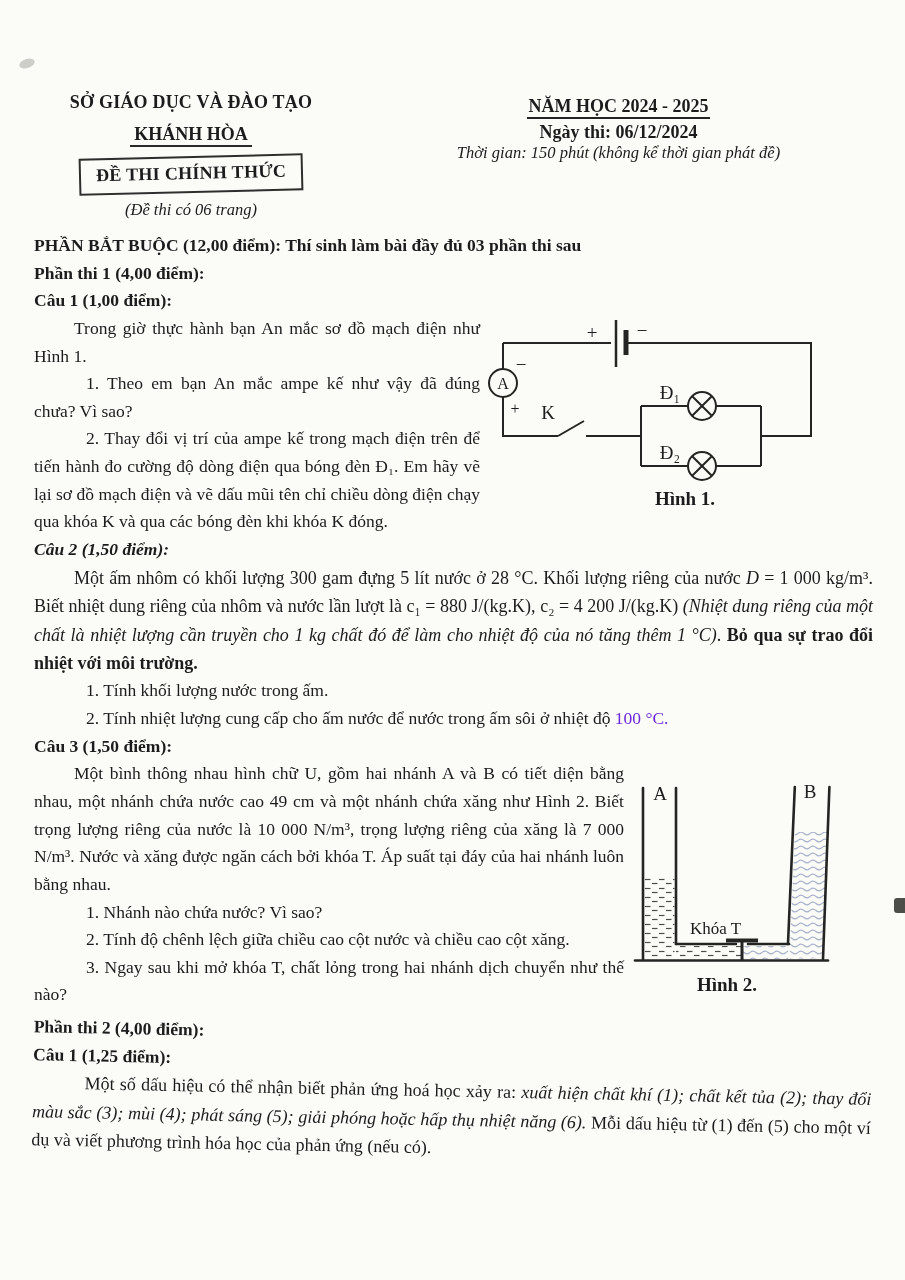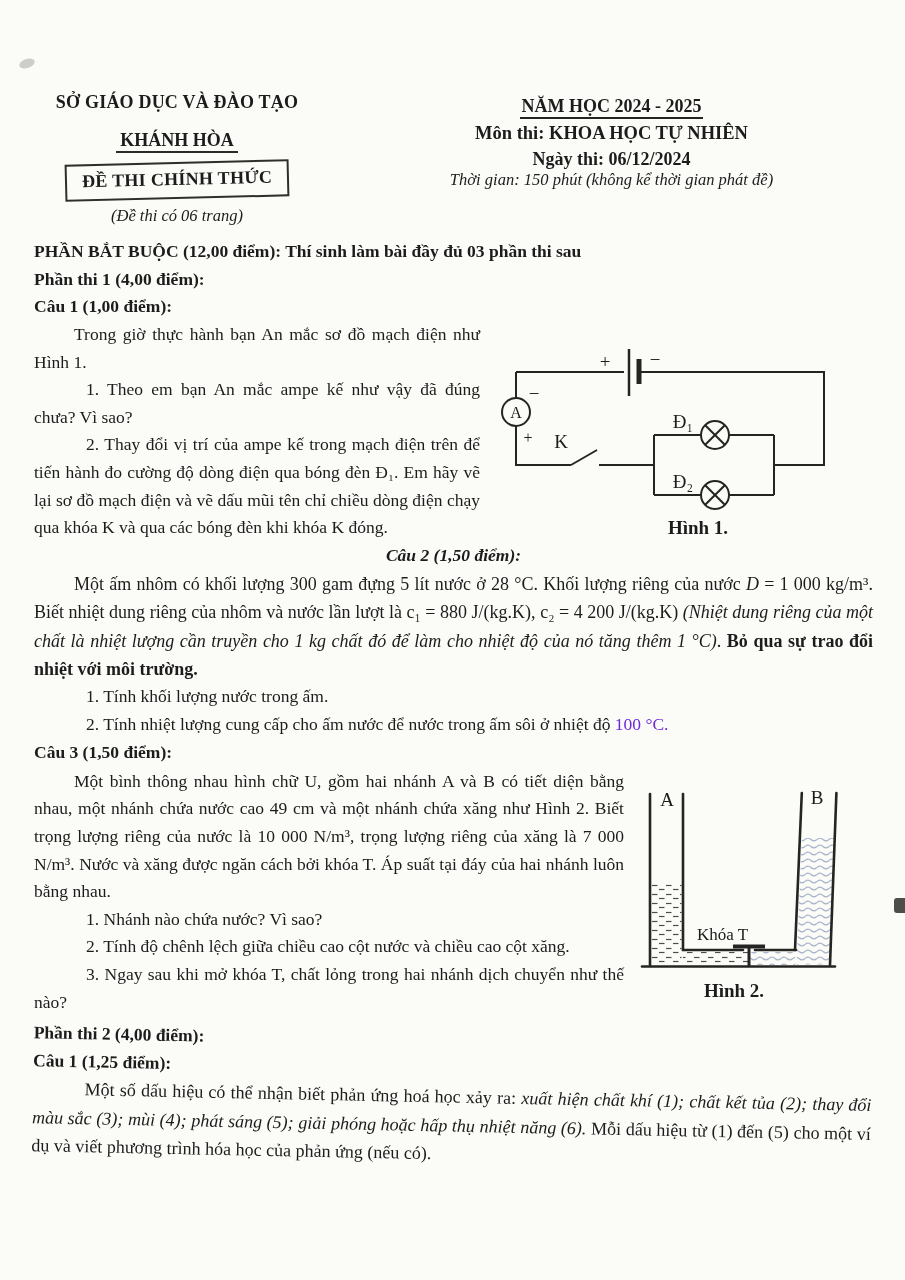--- a/index.html
+++ b/index.html
@@ -6,51 +6,51 @@
   .page{
     position:relative;width:905px;height:1280px;margin:0 auto;
     background:#fbfbf8;overflow:hidden;
     font-family:"Liberation Serif","DejaVu Serif",serif;
     color:#1c1c1c;
   }
   .smudge{position:absolute;left:19px;top:59px;width:16px;height:9px;background:#96968e;opacity:.45;border-radius:50%;transform:rotate(-18deg);}
   .edge-tick{position:absolute;right:0;top:898px;width:11px;height:15px;background:#2e2e2c;border-radius:3px 0 0 3px;opacity:.85;}
 
   
-  .header{display:flex;padding:92px 30px 0 16px;}
+  .header{display:flex;padding:92px 30px 0 30px;}
   .h-left{width:322px;text-align:center;flex:none;}
   .h-line1{font-weight:bold;font-size:18px;letter-spacing:.2px;}
-  .h-line2{font-weight:bold;font-size:18px;margin-top:17px;}
+  .h-line2{font-weight:bold;font-size:18px;margin-top:11px;}
   .h-line2 .u2{border-bottom:2px solid #2a2a28;padding:0 4px 1px;}
   .officio-box{display:inline-block;border:2px solid #2e2e2c;padding:5px 15px 7px;margin-top:11px;font-weight:bold;font-size:18px;letter-spacing:.3px;transform:rotate(-1.4deg);}
   .h-note{font-style:italic;font-size:16.5px;margin-top:7px;}
   .h-right{flex:1;text-align:center;padding-left:10px;}
   .r1{font-weight:bold;font-size:17.5px;}
   .r2{font-weight:bold;font-size:18px;margin-top:4px;}
   .r2 .u{border-bottom:2px solid #242422;padding:0 2px 1px;}
   .r3{font-weight:bold;font-size:18.5px;margin-top:6px;}
   .r4{font-weight:bold;font-size:18px;margin-top:5px;}
   .r5{font-style:italic;font-size:16.5px;}
 
   
   .content{padding:12px 32px 0 34px;font-size:17.5px;line-height:1.58;}
   .content p{margin:0;}
   .bold{font-weight:bold;font-size:17.5px;}
   .req{margin-top:9px;}
   .mt2{margin-top:2px;}
-  .mt4{margin-top:4px;text-align:center;}
+  .mt4{margin-top:4px;}
   .mt6{margin-top:6px;}
   .just{text-align:justify;}
   .ind40{text-indent:40px;}
   .ind52{text-indent:52px;}
   .it{font-style:italic;}
   .bd{font-weight:bold;}
   .bold-ital{font-weight:bold;font-style:italic;font-size:17.5px;}
   .faint{color:#6d28d9;}
-  .row{display:flex;align-items:flex-end;gap:13px;}
+  .row{display:flex;align-items:flex-start;}
   .col1{width:446px;flex:none;}
   .figcol{flex:1;display:flex;flex-direction:column;align-items:center;}
   .col3{width:590px;flex:none;}
   .c2p{font-size:18px;}
   .item{margin-top:3px;}
   .part2wrap{transform:rotate(1.15deg);transform-origin:40px top;margin-top:4px;}
 
   
   svg{display:block;}
   .wire{stroke:#242422;stroke-width:2;fill:none;}
@@ -76,21 +76,20 @@
       <div class="h-line2"><span class="u2">KHÁNH HÒA</span></div>
       <div>
         <div class="officio-box">
           <span>ĐỀ THI CHÍNH THỨC</span>
         </div>
       </div>
       <div class="h-note">(Đề thi có 06 trang)</div>
     </div>
     <div class="h-right">
       <div class="r2"><span class="u">NĂM HỌC 2024 - 2025</span></div>
-      <div class="r3">Môn thi: KHOA HỌC TỰ NHIÊN</div>
       <div class="r4">Ngày thi: 06/12/2024</div>
       <div class="r5">Thời gian: 150 phút (không kể thời gian phát đề)</div>
     </div>
   </div>
 
   <div class="content">
 
     <p class="bold req">PHẦN BẮT BUỘC (12,00 điểm): Thí sinh làm bài đầy đủ 03 phần thi sau</p>
     <p class="bold mt2">Phần thi 1 (4,00 điểm):</p>
     <p class="bold mt2">Câu 1 (1,00 điểm):</p>

